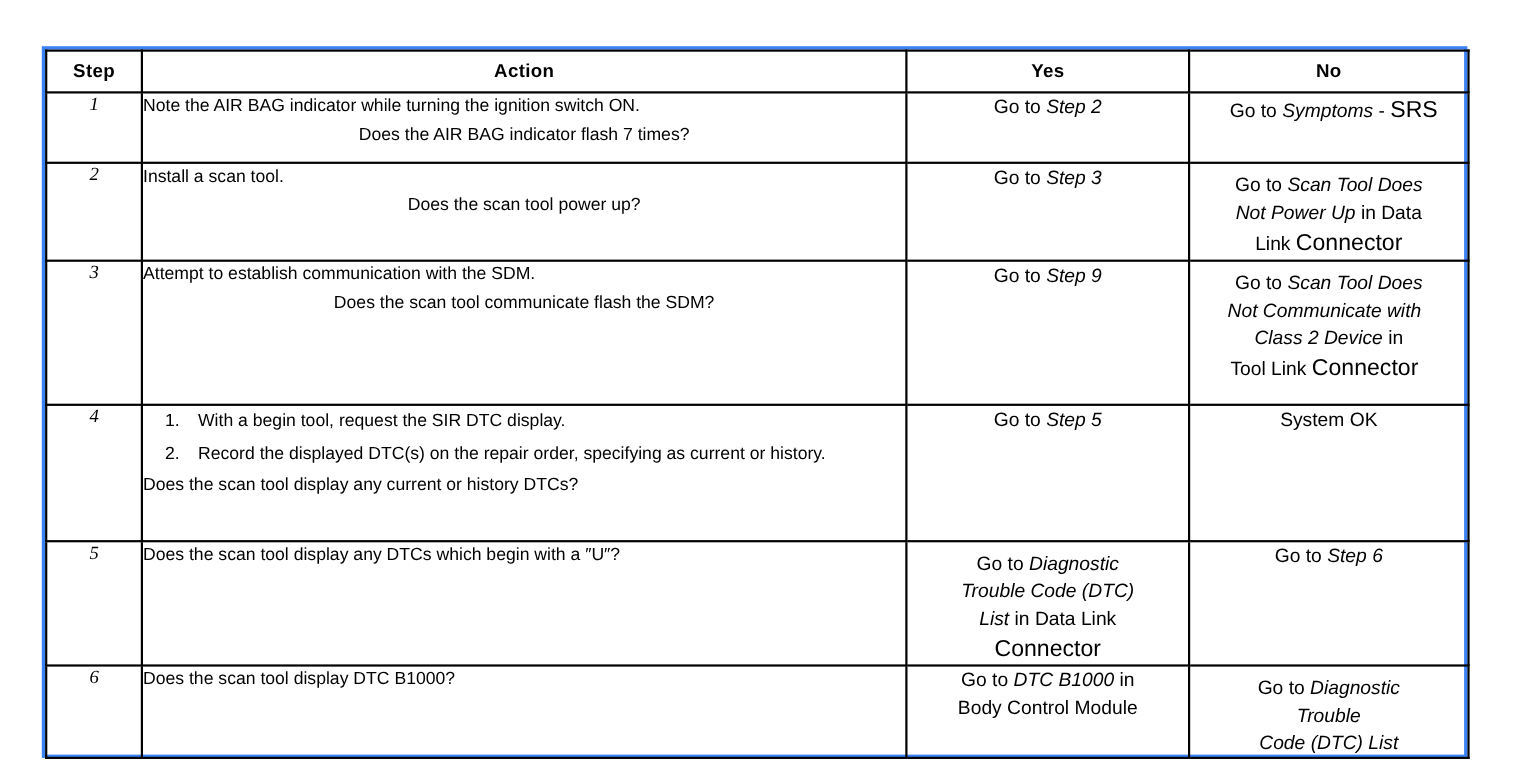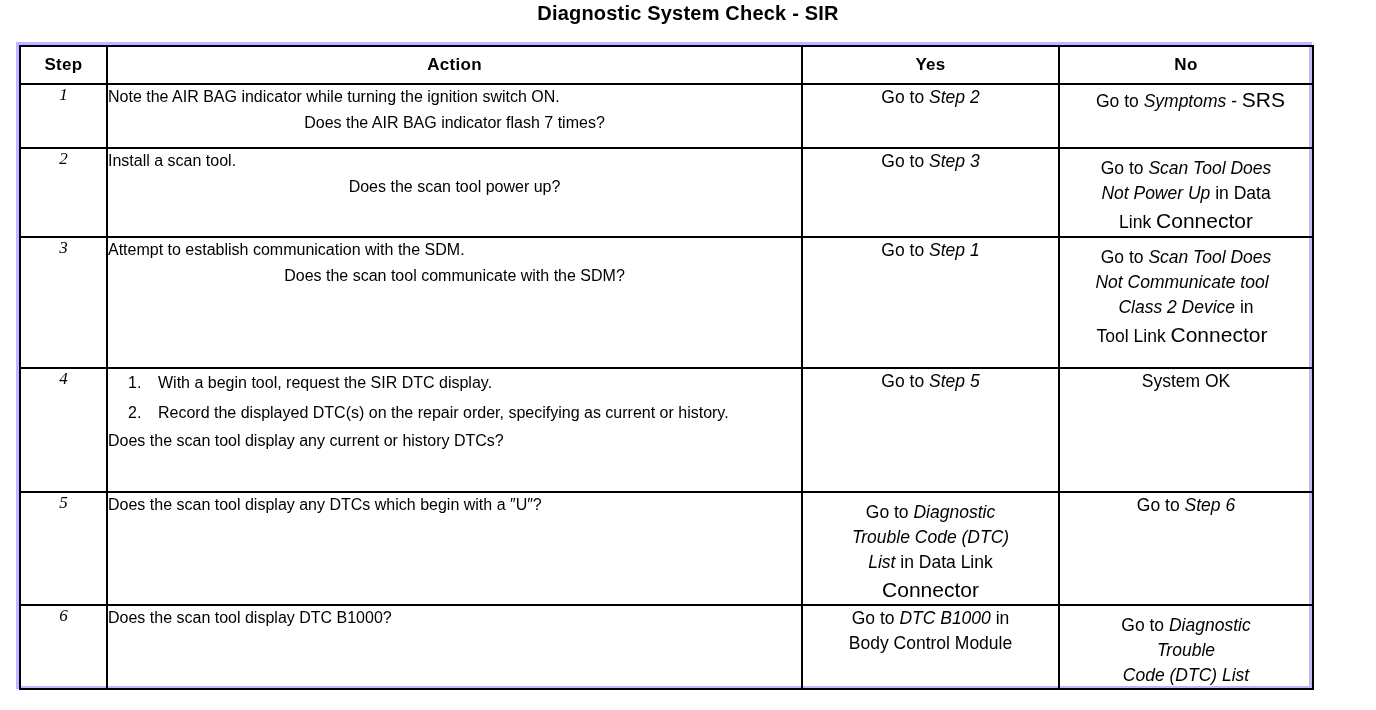--- a/index.html
+++ b/index.html
@@ -27,25 +27,25 @@
     top: 2px;
     width: 1376px;
     text-align: center;
     font-size: 20px;
     font-weight: bold;
     letter-spacing: 0.2px;
   }
 
   .table-wrap {
     position: absolute;
-    left: 16px;
+    left: 38px;
     top: 42px;
     width: 1296px;
     height: 647px;
-    border: 3px solid #c4b5fd;
+    border: 3px solid #3b82f6;
     box-sizing: border-box;
     background: #fff;
   }
 
   table.sir {
     border-collapse: collapse;
     table-layout: fixed;
     width: 100%;
     height: 100%;
   }
@@ -128,21 +128,20 @@
   i.ref { font-style: italic; }
   .big { font-size: 21px; text-align: right; }
   .clip-left { margin-left: -8px; }
   .clip-right { margin-right: -9px; }
 </style>
 </head>
 <body>
 
 <div class="page">
 
-  <div class="doc-title">Diagnostic System Check - SIR</div>
 
   <div class="table-wrap">
     <table class="sir">
       <colgroup>
         <col class="c-step">
         <col class="c-action">
         <col class="c-yes">
         <col class="c-no">
       </colgroup>
 
@@ -181,28 +180,28 @@
           <div class="ln"><span>Go to </span><i class="ref">Scan Tool Does</i></div>
           <div class="ln"><i class="ref">Not Power Up</i><span> in Data</span></div>
           <div class="ln"><span>Link </span><span class="big">Connector</span></div>
         </td>
       </tr>
 
       <tr style="height:131px">
         <td class="step">3</td>
         <td class="action">
           <div class="line">Attempt to establish communication with the SDM.</div>
-          <div class="line">Does the scan tool communicate with the SDM?</div>
-        </td>
-        <td class="answer">
-          <div class="ln"><span>Go to </span><i class="ref">Step 1</i></div>
+          <div class="line">Does the scan tool communicate flash the SDM?</div>
+        </td>
+        <td class="answer">
+          <div class="ln"><span>Go to </span><i class="ref">Step 9</i></div>
         </td>
         <td class="answer topalign">
           <div class="ln"><span>Go to </span><i class="ref">Scan Tool Does</i></div>
-          <div class="ln clip-left"><i class="ref">Not Communicate tool</i></div>
+          <div class="ln clip-left"><i class="ref">Not Communicate with</i></div>
           <div class="ln"><i class="ref">Class 2 Device</i><span> in</span></div>
           <div class="ln clip-left"><span>Tool Link </span><span class="big">Connector</span></div>
         </td>
       </tr>
 
       <tr style="height:124px">
         <td class="step">4</td>
         <td class="action">
           <ol class="steps">
             <li>With a begin tool, request the SIR DTC display.</li>

